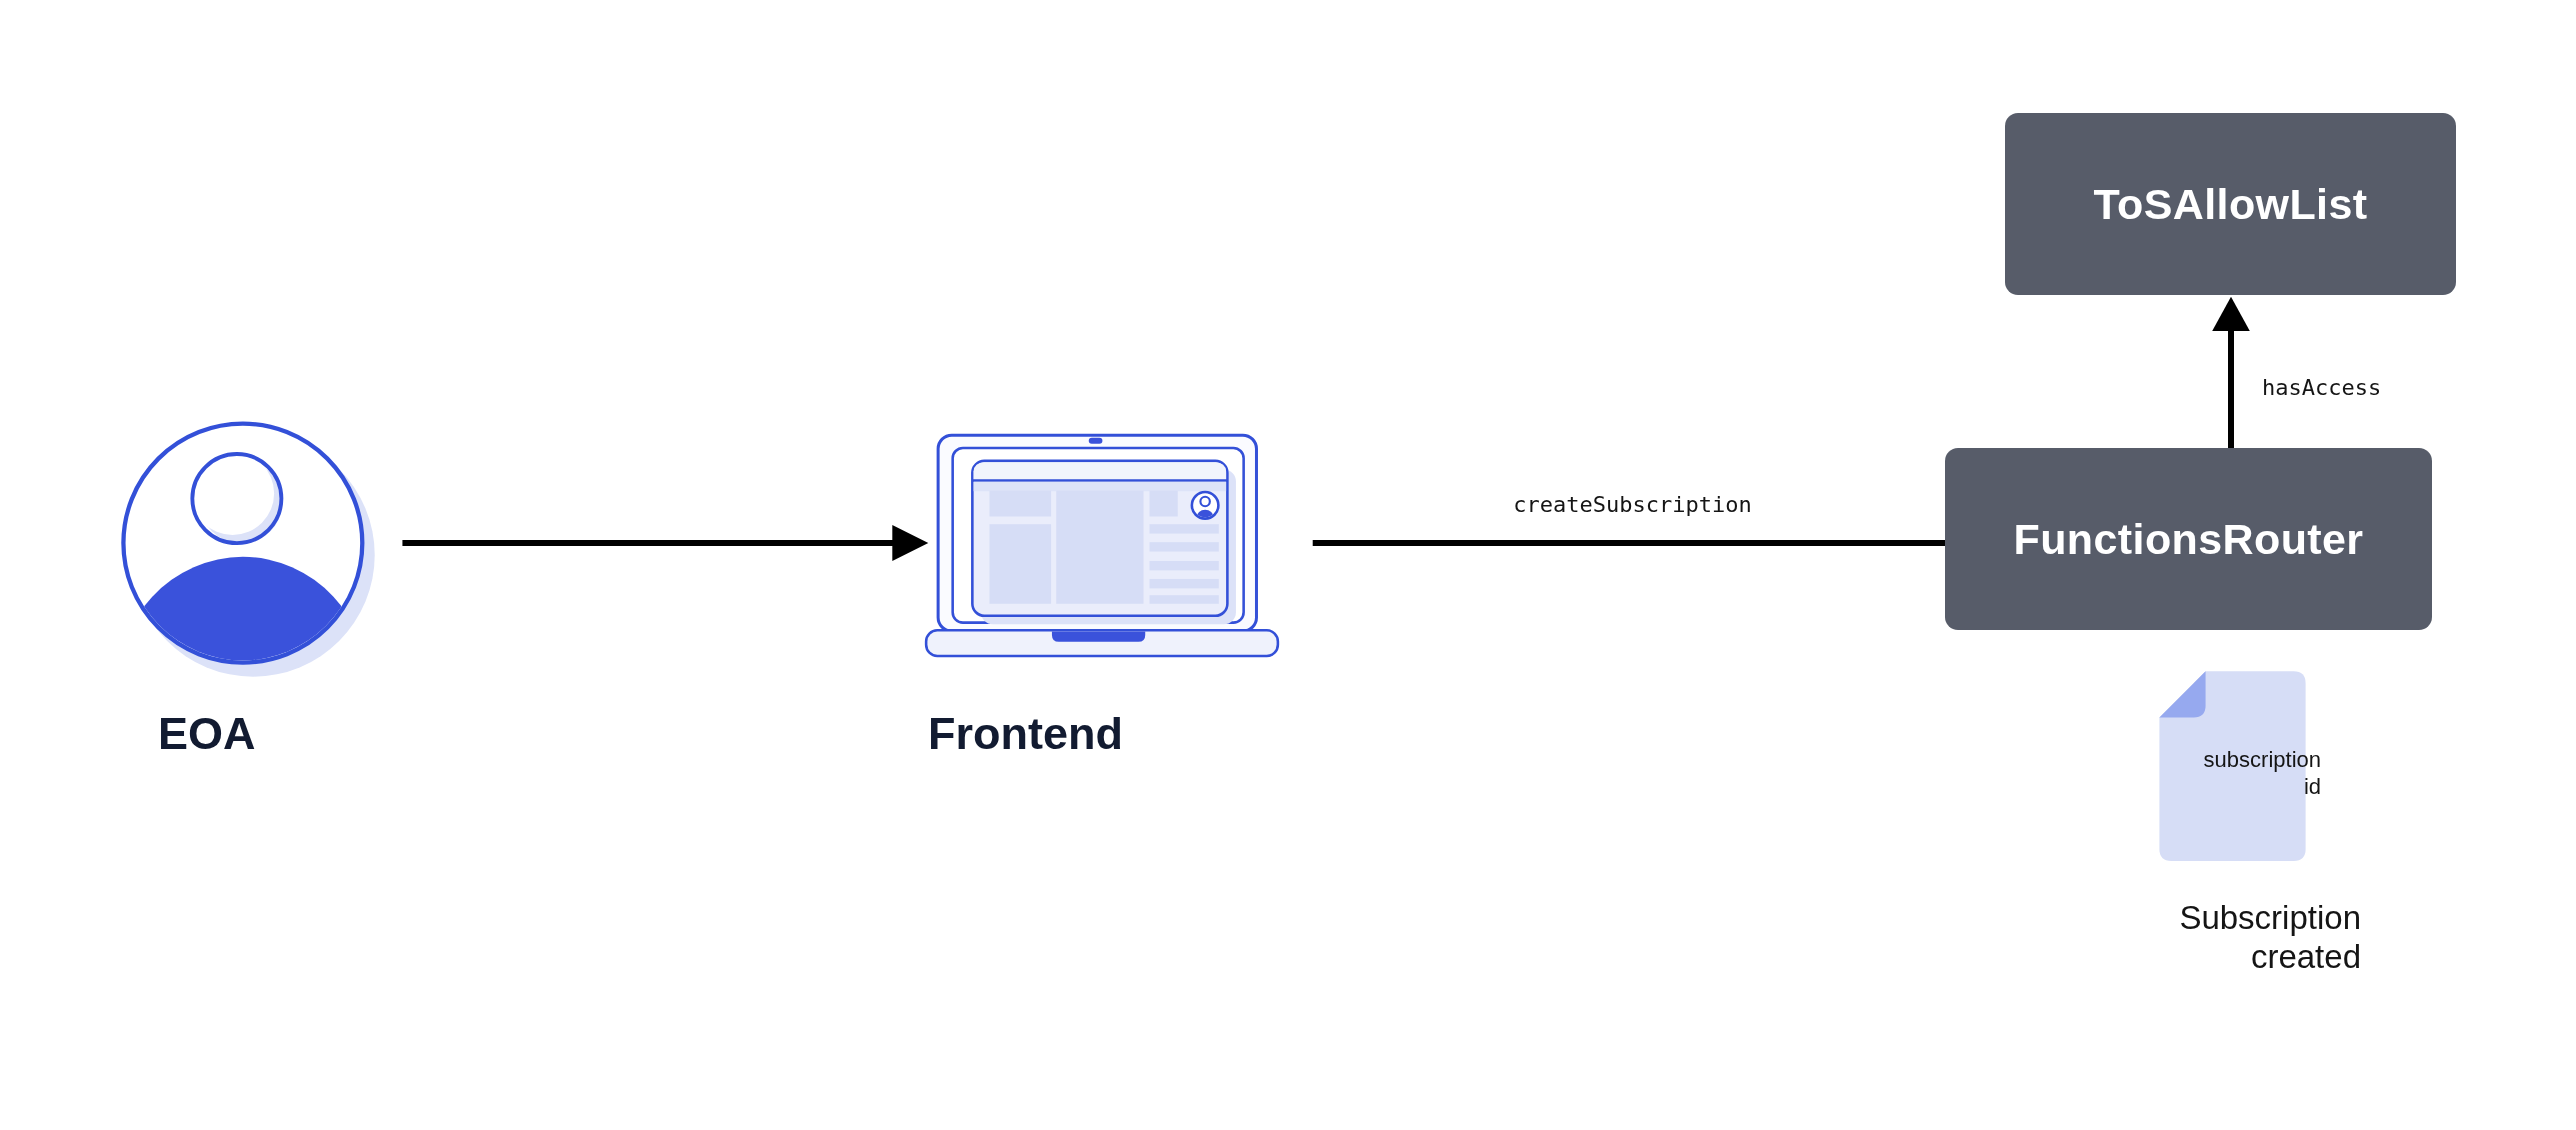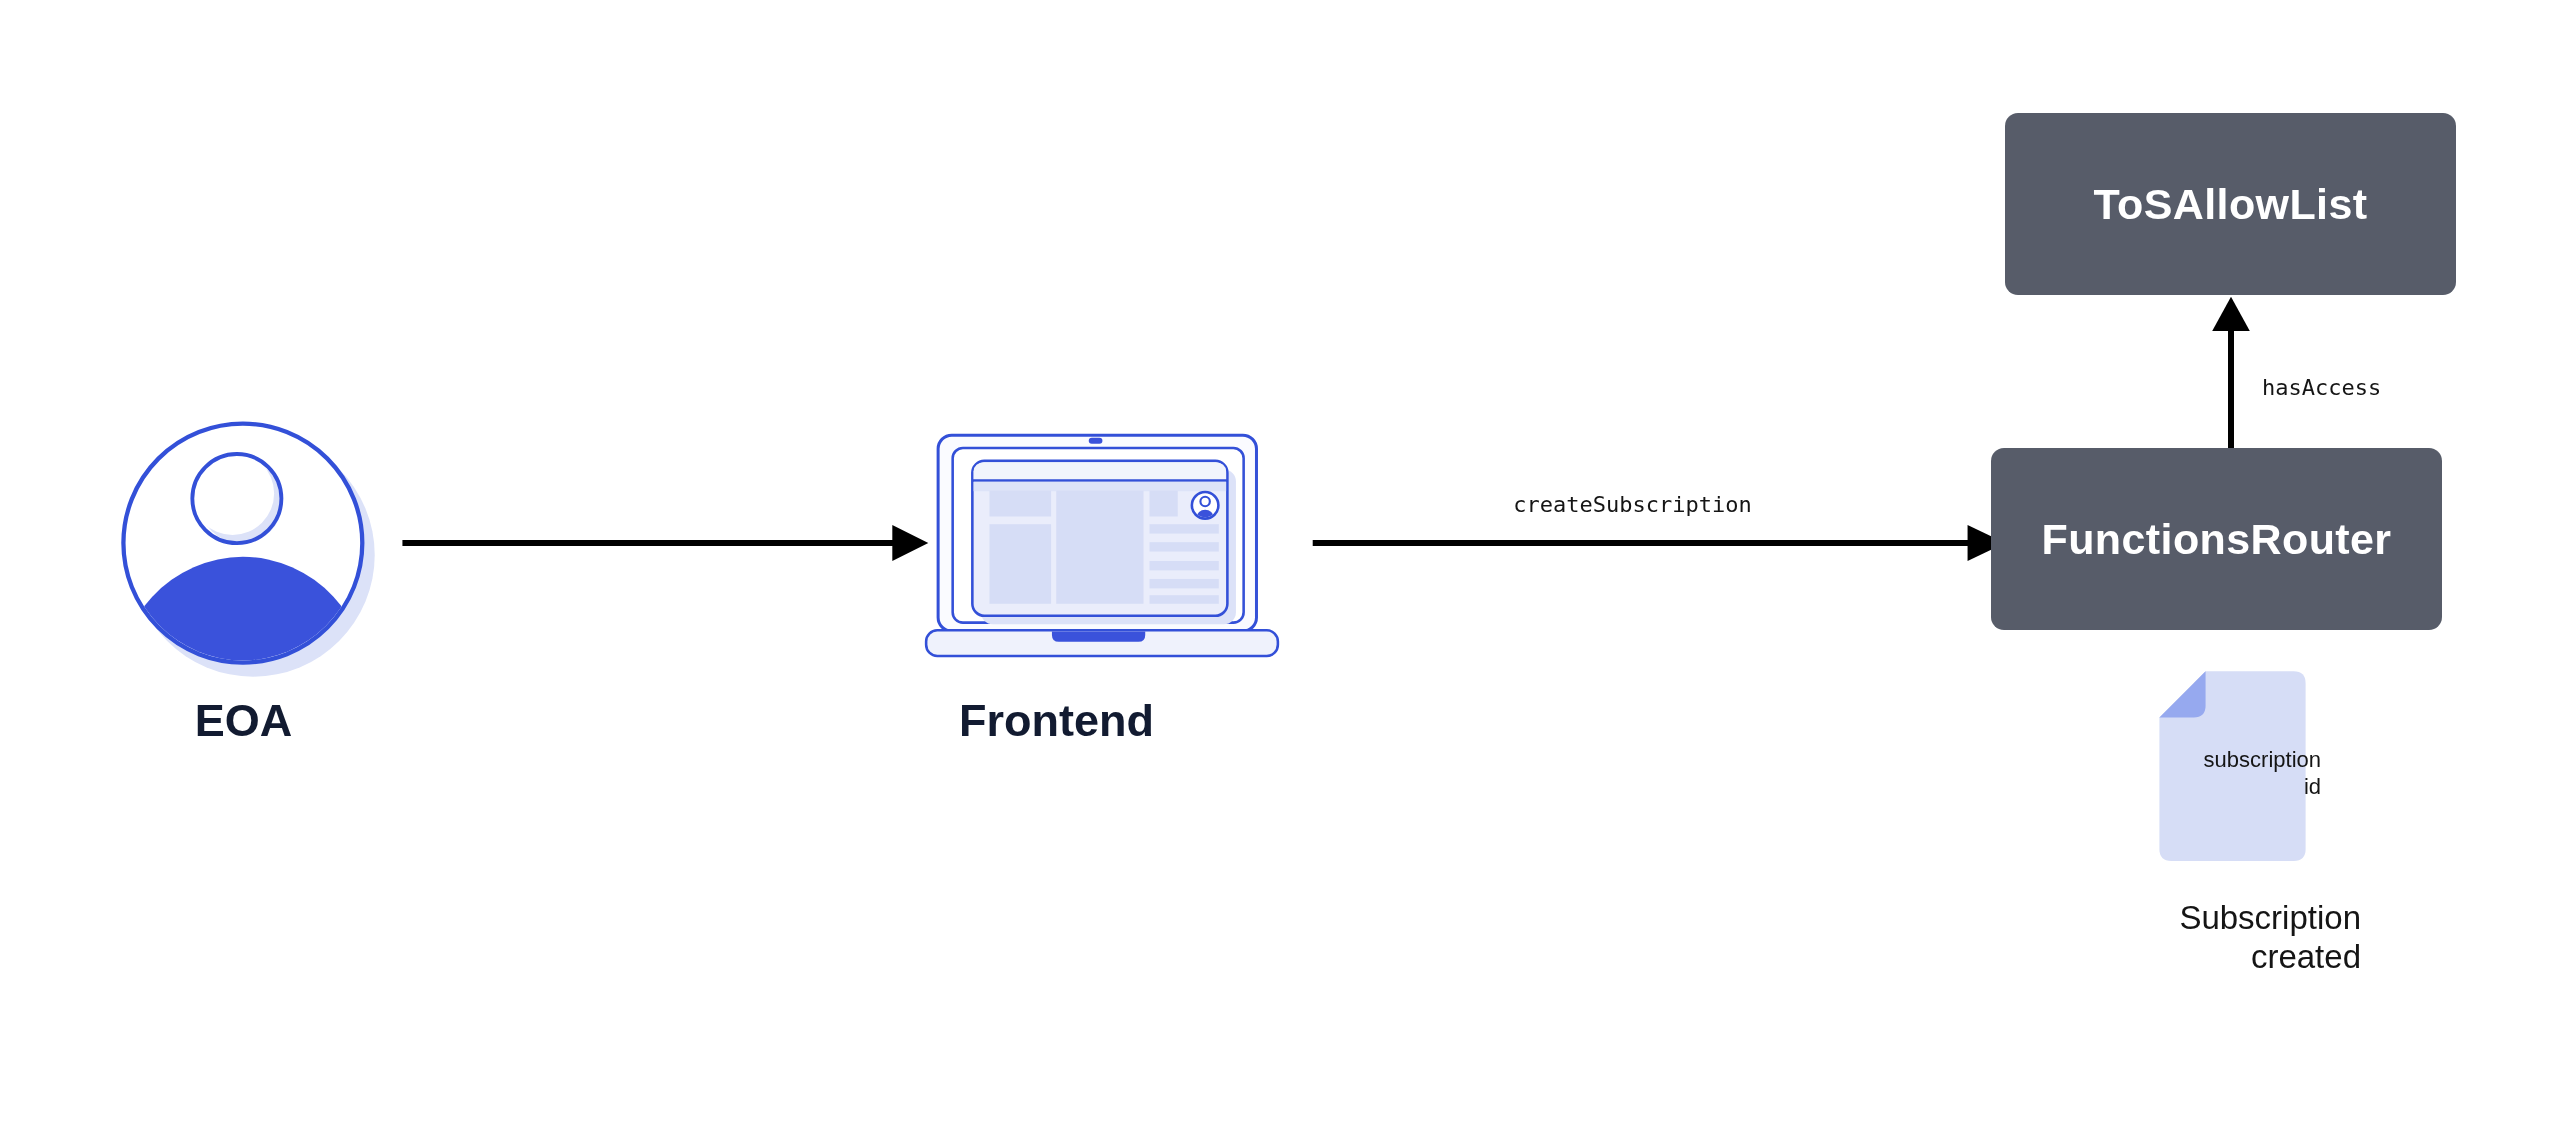--- a/index.html
+++ b/index.html
@@ -3,22 +3,22 @@
 <meta charset="utf-8">
 <style>
   html,body{margin:0;padding:0;background:#ffffff;}
   #canvas{position:relative;width:2576px;height:1131px;background:var(--canvas_bg,#fff);overflow:hidden;
           font-family:"Liberation Sans",sans-serif;}
   .abs{position:absolute;}
   .node-box{position:absolute;background:var(--slate_box);border-radius:13px;
             display:flex;align-items:center;justify-content:center;}
   .node-box span{color:var(--box_text);font-weight:700;font-size:43px;letter-spacing:0.4px;
             font-family:"Liberation Sans",sans-serif;}
-  .icon-label{position:absolute;text-align:center;font-weight:700;font-size:45px;line-height:50px;
-            color:var(--dark_text);font-family:"Liberation Sans",sans-serif;}
+  .icon-label{position:absolute;font-weight:700;font-size:45px;line-height:50px;
+            color:var(--dark_text);font-family:"Liberation Sans",sans-serif;margin-top:13px;}
   .mono-label{position:absolute;font-family:"DejaVu Sans Mono",monospace;font-size:22px;line-height:39px;
             color:var(--black_text);white-space:nowrap;}
   .center{text-align:center;}
   .caption{position:absolute;font-size:33px;line-height:39px;color:var(--black_text);text-align:center;
             font-family:"Liberation Sans",sans-serif;}
   .doc-text{position:absolute;font-size:22px;line-height:26.6px;color:var(--black_text);text-align:center;
             font-family:"Liberation Sans",sans-serif;}
   .caption span,.doc-text span{display:block;text-align:right;}
   svg{display:block;}
 </style>
@@ -93,21 +93,21 @@
   <div class="node-box" style="left:2005px;top:113px;width:451px;height:182px">
     <span>ToSAllowList</span>
   </div>
 
   <svg class="abs" style="left:2207px;top:295px" width="48" height="159" viewBox="0 0 56 186">
     <polygon points="28,2 50,42 6,42" style="fill:var(--arrow_black)"></polygon>
     <line x1="28" y1="38" x2="28" y2="182" style="stroke:var(--arrow_black);stroke-width:7"></line>
   </svg>
   <div class="mono-label" style="left:2262px;top:368px">hasAccess</div>
 
-  <div class="node-box" style="left:1991px;top:448px;width:451px;height:182px">
+  <div class="node-box" style="left:1945px;top:448px;width:487px;height:182px">
     <span>FunctionsRouter</span>
   </div>
 
   <svg class="abs" style="left:2150px;top:664px" width="171" height="206" viewBox="0 0 200 240">
     <path d="M65,8 H168 Q182,8 182,22 V216 Q182,230 168,230 H25 Q11,230 11,216 V62 Z" style="fill:var(--periwinkle)"></path>
     <path d="M65,8 V48 Q65,62 51,62 H11 Z" style="fill:var(--fold_blue)"></path>
   </svg>
   <div class="doc-text" style="left:2150px;top:747px;width:171px">
     <span>subscription</span>
     <span>id</span>

